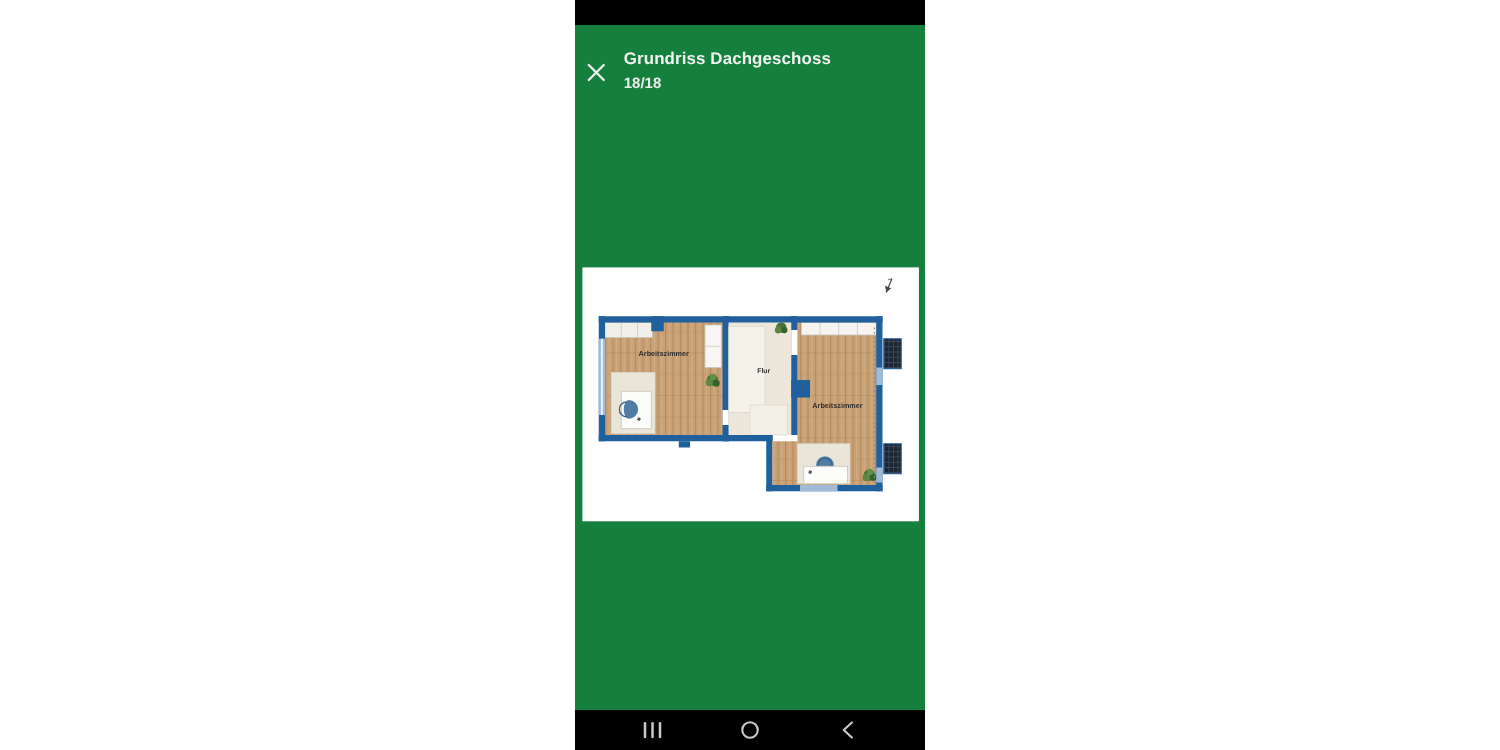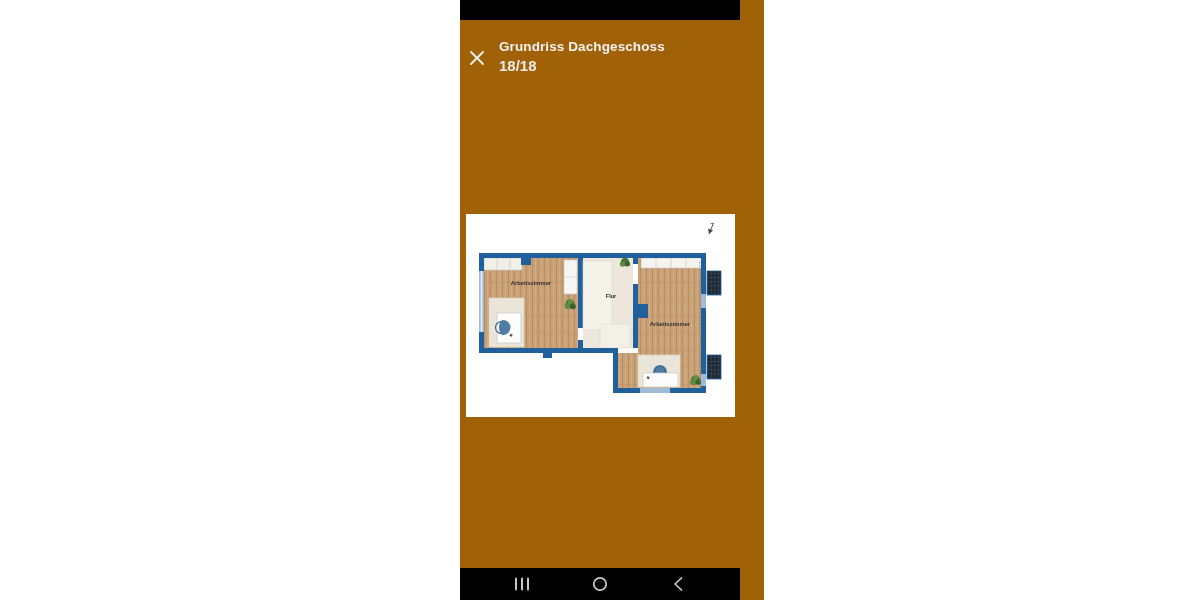--- a/index.html
+++ b/index.html
@@ -1,29 +1,29 @@
 <!DOCTYPE html>
 <html><head>
 <meta charset="utf-8">
 <style>
   html,body{margin:0;padding:0;}
   body{
     width:1200px;height:600px;position:relative;background:#ffffff;overflow:hidden;
     font-family:"Liberation Sans", sans-serif;
   }
   .phone{
-    position:absolute;left:460px;top:0;width:304px;height:600px;
-    background:#a16207;overflow:hidden;
+    position:absolute;left:460px;top:0;width:280px;height:600px;
+    background:#15803d;overflow:hidden;
   }
   .statusbar{position:absolute;left:0;top:0;width:280px;height:20px;background:#000;}
   .header{position:absolute;left:0;top:20px;width:280px;height:60px;}
   .close-btn{position:absolute;left:7px;top:28px;width:20px;height:20px;cursor:pointer;}
   .title-block{position:absolute;left:39px;top:18px;}
   .title{color:#f2f2f2;font-size:13.5px;font-weight:bold;line-height:17px;letter-spacing:.1px;}
-  .counter{color:#ebebeb;font-size:15px;font-weight:bold;line-height:16px;margin-top:3px;}
+  .counter{color:#ebebeb;font-size:12px;font-weight:bold;line-height:16px;margin-top:3px;}
   .photo{
     position:absolute;left:6px;top:214px;width:269px;height:203px;background:#ffffff;
   }
   .navbar{
     position:absolute;left:0;bottom:0;width:280px;height:32px;background:#000;
     display:flex;align-items:center;justify-content:center;
   }
   .nav-slot{width:78px;display:flex;align-items:center;justify-content:center;height:32px;cursor:pointer;}
   svg{display:block;}
   .plan-label{font-family:"Liberation Sans",sans-serif;font-weight:bold;fill:#2f2f2f;}

